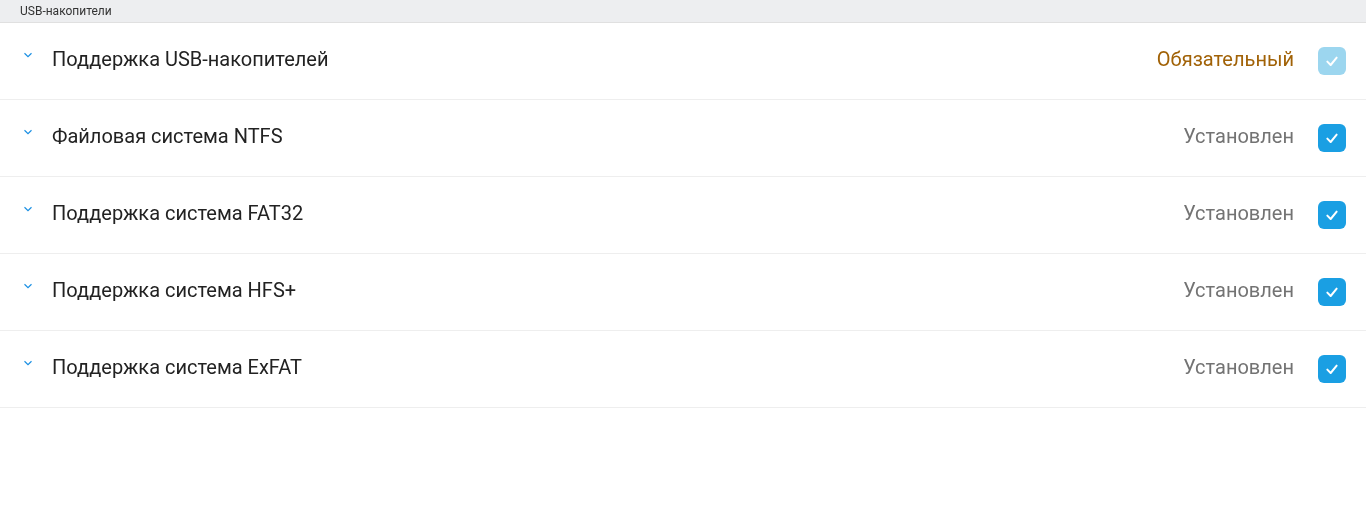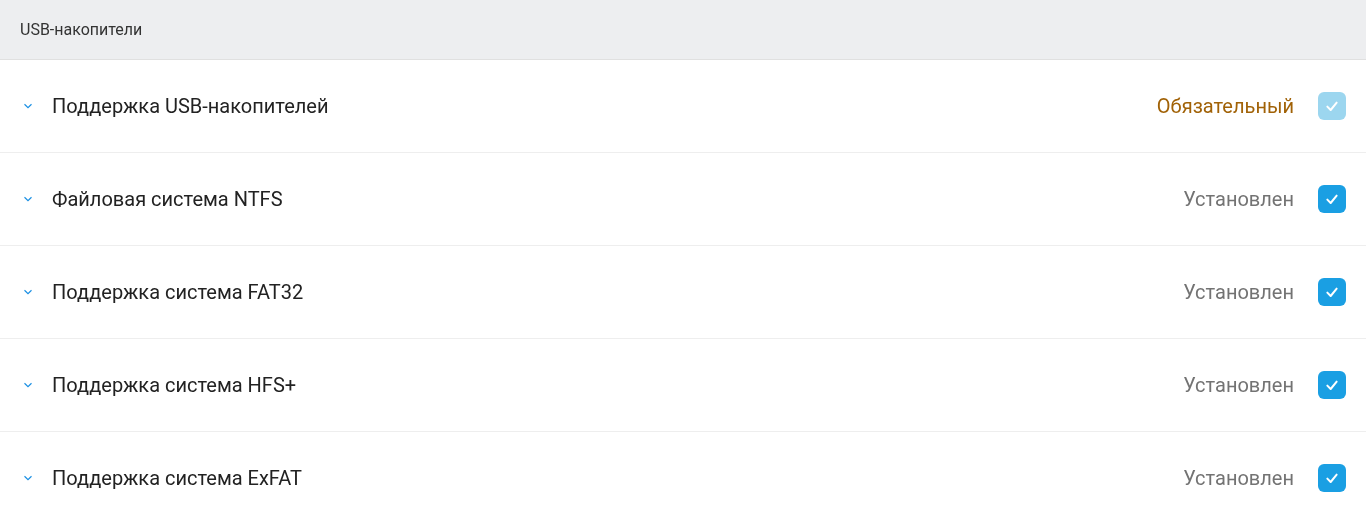--- a/index.html
+++ b/index.html
@@ -7,33 +7,32 @@
       padding: 0;
       box-sizing: border-box;
     }
     body {
       font-family: -apple-system, BlinkMacSystemFont, "Segoe UI", Roboto, "Helvetica Neue", Arial, sans-serif;
       background: #ffffff;
       width: 1366px;
     }
     .section-header {
       background: #edeef0;
-      padding: 20px 20px;
-      font-size: 16px;
+      padding: 4px 20px;
+      font-size: 12px;
       color: #333;
       border-bottom: 1px solid #e0e0e0;
     }
     .list {
       display: flex;
       flex-direction: column;
     }
     .list-row {
       display: flex;
-      align-items: center;
-      padding: 32px 20px;
+      padding: 24px 20px;
       border-bottom: 1px solid #eeeeee;
       gap: 16px;
     }
     .chevron {
       flex: 0 0 auto;
       display: flex;
       align-items: center;
       justify-content: center;
       width: 16px;
       height: 16px;

